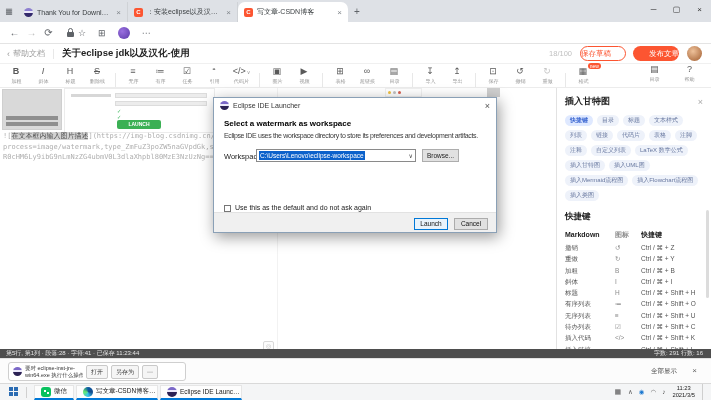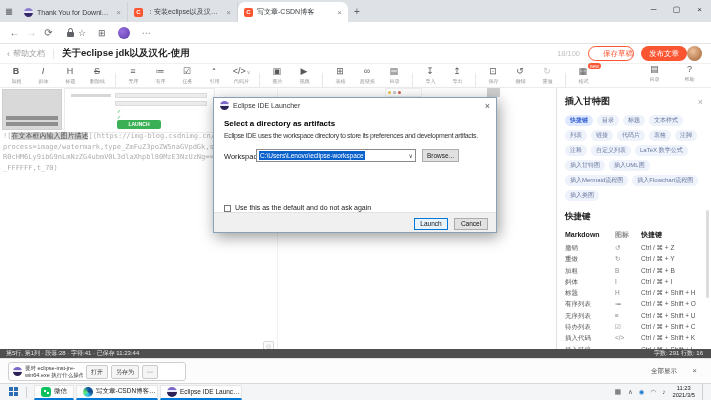--- a/index.html
+++ b/index.html
@@ -35,24 +35,24 @@
 
 
 .edhead{position:absolute;left:0;top:44px;width:711px;height:20px;background:#fff;border-bottom:1px solid #f0f0f0;
         display:flex;align-items:center}
 .backchev{margin-left:7px;font-size:9px;color:#999}
 .backlabel{margin-left:3px;font-size:8px;color:#999}
 .headsep{width:1px;height:10px;background:#e8e8e8;margin:0 8px}
 .title-input{flex:1;border:none;outline:none;font-family:"Liberation Sans",sans-serif;
              font-size:9.5px;font-weight:bold;color:#222;background:transparent}
 .counter{font-size:7.5px;color:#bfbfbf;margin-right:8px}
-.btn-draft{width:46px;height:15px;line-height:13px;text-align:right;border:1px solid #fc5531;border-radius:9px;
+.btn-draft{width:46px;height:15px;line-height:13px;text-align:left;border:1px solid #fc5531;border-radius:9px;
            color:#fc5531;font-size:7.5px;background:#fff;margin-right:7px}
-.btn-pub{width:46px;height:15px;line-height:15px;text-align:center;border-radius:9px;background:#fc5531;
-         color:#fff;font-size:7.5px;}
+.btn-pub{width:46px;height:15px;line-height:15px;text-align:right;border-radius:9px;background:#fc5531;
+         color:#fff;font-size:7.5px;margin-right:8px}
 .ed-avatar{width:15px;height:15px;border-radius:50%;background:radial-gradient(circle at 40% 35%,#eec19a,#a05c2e);margin-right:9px}
 
 
 .mdbar{position:absolute;left:0;top:64px;width:711px;height:24px;background:#fff;border-bottom:1px solid #ececec;
        display:flex;align-items:center;padding-left:3px}
 .tb-item{position:relative;width:27px;text-align:center}
 .tb-top{height:11px;line-height:11px;font-size:9px;color:#595959}
 .tb-caret{font-size:5px;color:#999;margin-left:1px}
 .tb-lab{font-size:6px;color:#9a9a9a;transform:scale(.85);white-space:nowrap}
 .tb-item.b .tb-top{font-weight:bold}
@@ -429,21 +429,20 @@
         <i style="background:#c0c0c0"></i>
         <i style="background:#d86050"></i>
     </div>
     <div class="sliverD"></div>
     <div class="md">
       <div class="md-line"><span>![</span><span class="hl">在文本框内输入图片描述</span><span>](https://img-blog.csdnimg.cn/20210305112</span></div>
       <div>
 
           <div class="md-line">process=image/watermark,type_ZmFuZ3poZW5naGVpdGk,shado</div>
           <div class="md-line">R0cHM6Ly9ibG9nLmNzZG4ubmV0L3dlaXhpbl80MzE3NzUzNg==,</div>
-          <div class="md-line">_FFFFFF,t_70)</div>
         </div>
     </div>
     <div class="pane-divider"></div>
     <div>
 
     <div class="ghost" style="top: 253px;">◎</div>
       </div>
   </div>
 
   <div class="help">
@@ -544,21 +543,21 @@
     </div>
   </div>
   <div class="help-scroll"></div>
 
   <div class="dlg">
     <div class="dlg-titlebar">
       <span class="dlg-ico"></span>
       <span class="dlg-title">Eclipse IDE Launcher</span>
       <span class="dlg-x">×</span>
     </div>
-    <div class="dlg-heading">Select a directory as artifacts</div>
+    <div class="dlg-heading">Select a watermark as workspace</div>
     <div class="dlg-desc">Eclipse IDE uses the workspace directory to store its preferences and development artifacts.</div>
     <div class="ws-label">Workspace:</div>
     <div class="combo">
       <span class="combo-sel">C:\Users\Lenovo\eclipse-workspace</span>
       <span class="combo-caret">∨</span>
     </div>
     <div class="btn-browse">Browse...</div>
     <div class="dlg-btnbar"></div>
     <div class="dlg-check"></div>
     <div class="dlg-checklabel">Use this as the default and do not ask again</div>

